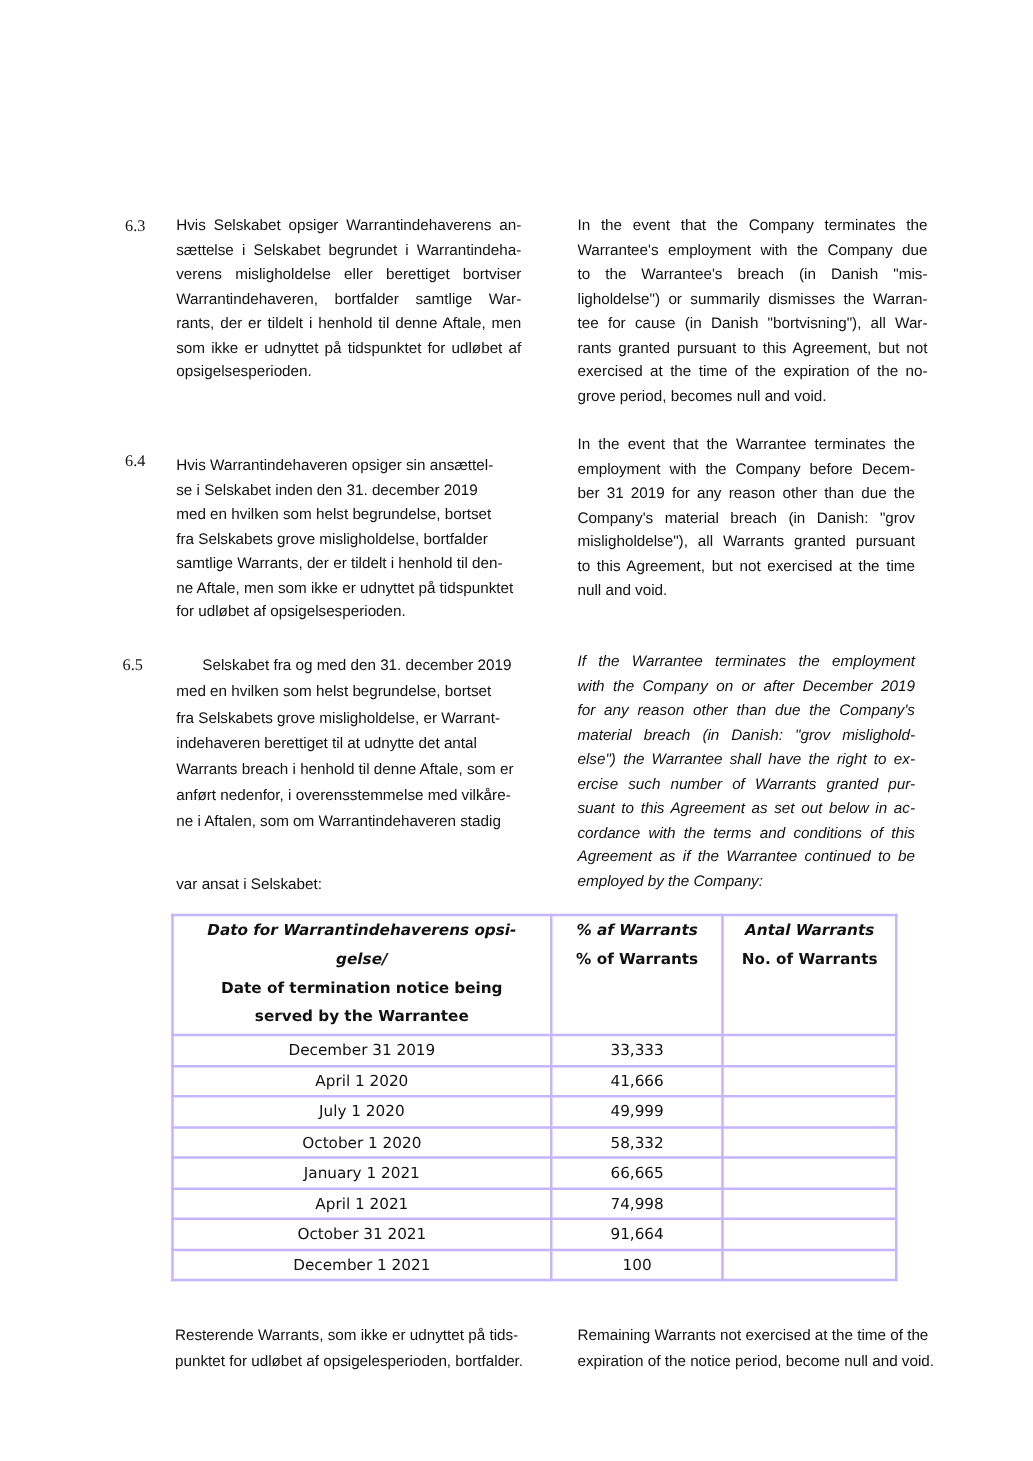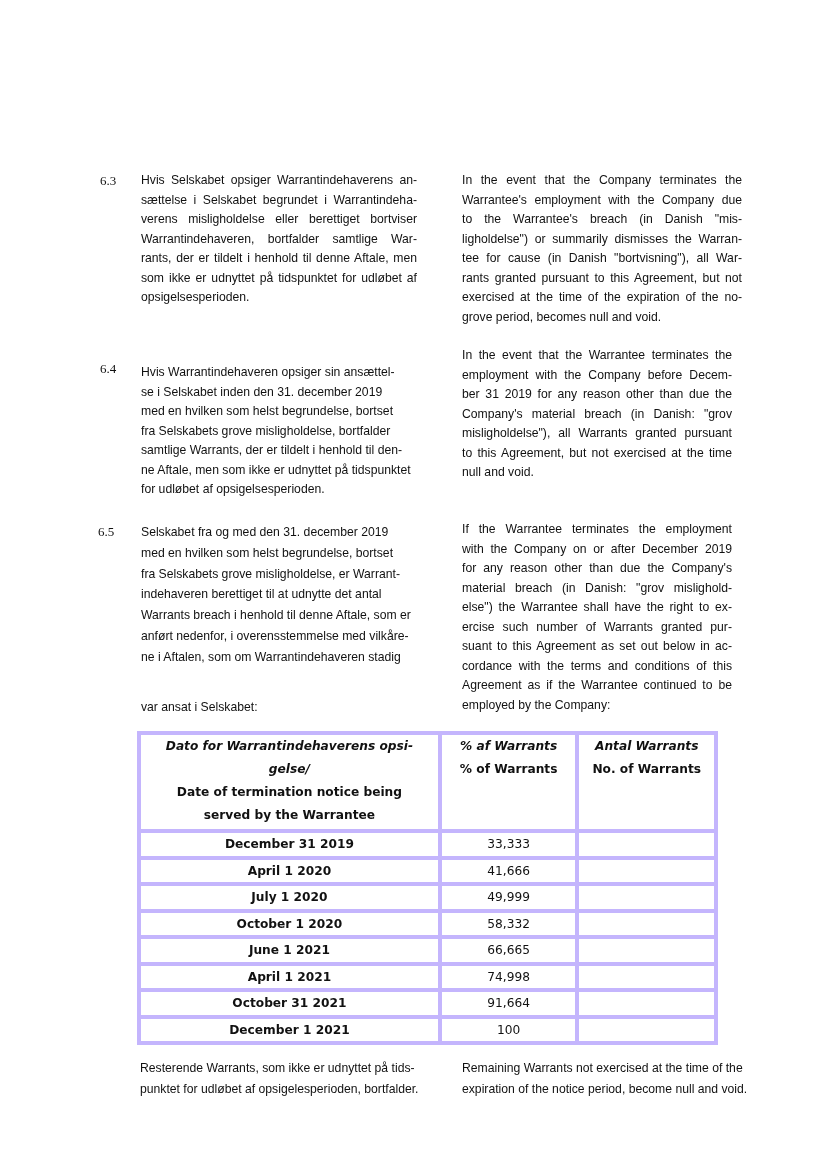--- a/index.html
+++ b/index.html
@@ -9,30 +9,30 @@
   .num { position: absolute; font-family: Liberation Serif, serif; font-size: 13px; line-height: 19.5px; }
   .block { position: absolute; }
   .line { display: block; white-space: nowrap; }
   .just .line { text-align: justify; text-align-last: justify; white-space: normal; }
   .just .line.last { text-align-last: left; }
   table.warrants {
     position: absolute; left: 137px; top: 731px; width: 581px;
     border-collapse: collapse; font-family: "DejaVu Sans", sans-serif; font-size: 12.2px;
   }
   table.warrants td, table.warrants th {
-    border: 4px solid #c4b5fd; padding: 0; text-align: center; vertical-align: top;
+    border: 2px solid #c4b5fd; padding: 0; text-align: center; vertical-align: top;
   }
   table.warrants th { font-weight: bold; line-height: 23px; padding-bottom: 2px; }
   table.warrants td { line-height: 22.5px; height: 22.5px; }
   .col1 { width: 304px; }
   .col2 { width: 137px; }
   .col3 { width: 138px; }
   .it { font-style: italic; display: block; }
   .bd { display: block; }
-  td.date { font-weight: bold; }
+  td.date { font-weight: normal; }
   td.pct { font-weight: normal; }
 </style>
 </head>
 <body>
 
 <div class="page">
 
   <div>
     <span class="num" style="left:100px; top:171px;">6.3</span>
     <div class="block txt just" style="left:141px; top:171px; width:276px;">
@@ -74,30 +74,30 @@
       <span class="line">Company's material breach (in Danish: "grov</span>
       <span class="line">misligholdelse"), all Warrants granted pursuant</span>
       <span class="line">to this Agreement, but not exercised at the time</span>
       <span class="line last">null and void.</span>
     </div>
   </div>
 
   <div>
     <span class="num" style="left:98px; top:522px;">6.5</span>
     <div class="block txt" style="left:130px; top:522px; width:300px; line-height:20.8px;">
-      <span class="line" style="padding-left:11px;">Selskabet fra og med den 31. december 2019</span>
+      <span class="line" style="padding-left:11px;text-align:center;">Selskabet fra og med den 31. december 2019</span>
       <span class="line" style="padding-left:11px;">med en  hvilken  som helst begrundelse, bortset</span>
       <span class="line" style="padding-left:11px;">fra Selskabets grove misligholdelse, er Warrant-</span>
       <span class="line" style="padding-left:11px;">indehaveren berettiget til at udnytte det antal</span>
       <span class="line" style="padding-left:11px;">Warrants breach i henhold til denne Aftale, som er</span>
       <span class="line" style="padding-left:11px;">anført nedenfor, i overensstemmelse med vilkåre-</span>
       <span class="line" style="padding-left:11px;">ne i Aftalen, som om Warrantindehaveren stadig</span>
       <span class="line" style="padding-left:11px;margin-top:29px;">var ansat i Selskabet:</span>
     </div>
-    <div class="block txt just" style="left:462px; top:520px; width:270px;">
+    <div class="block txt just" style="left:462px; top:520px; width:270px;font-style:italic;">
       <span class="line">If the Warrantee terminates the employment</span>
       <span class="line">with the Company on or after December 2019</span>
       <span class="line">for any reason other than due the Company's</span>
       <span class="line">material breach (in Danish: "grov mislighold-</span>
       <span class="line">else") the Warrantee shall have the right to ex-</span>
       <span class="line">ercise such number of Warrants granted pur-</span>
       <span class="line">suant to this Agreement as set out below in ac-</span>
       <span class="line">cordance with the terms and conditions of this</span>
       <span class="line">Agreement as if the Warrantee continued to be</span>
       <span class="line last">employed by the Company:</span>
@@ -138,21 +138,21 @@
         <td class="date">July 1 2020</td>
         <td class="pct">49,999</td>
         <td></td>
       </tr>
       <tr>
         <td class="date">October 1 2020</td>
         <td class="pct">58,332</td>
         <td></td>
       </tr>
       <tr>
-        <td class="date">June 1 2021</td>
+        <td class="date">January 1 2021</td>
         <td class="pct">66,665</td>
         <td></td>
       </tr>
       <tr>
         <td class="date">April 1 2021</td>
         <td class="pct">74,998</td>
         <td></td>
       </tr>
       <tr>
         <td class="date">October 31 2021</td>

